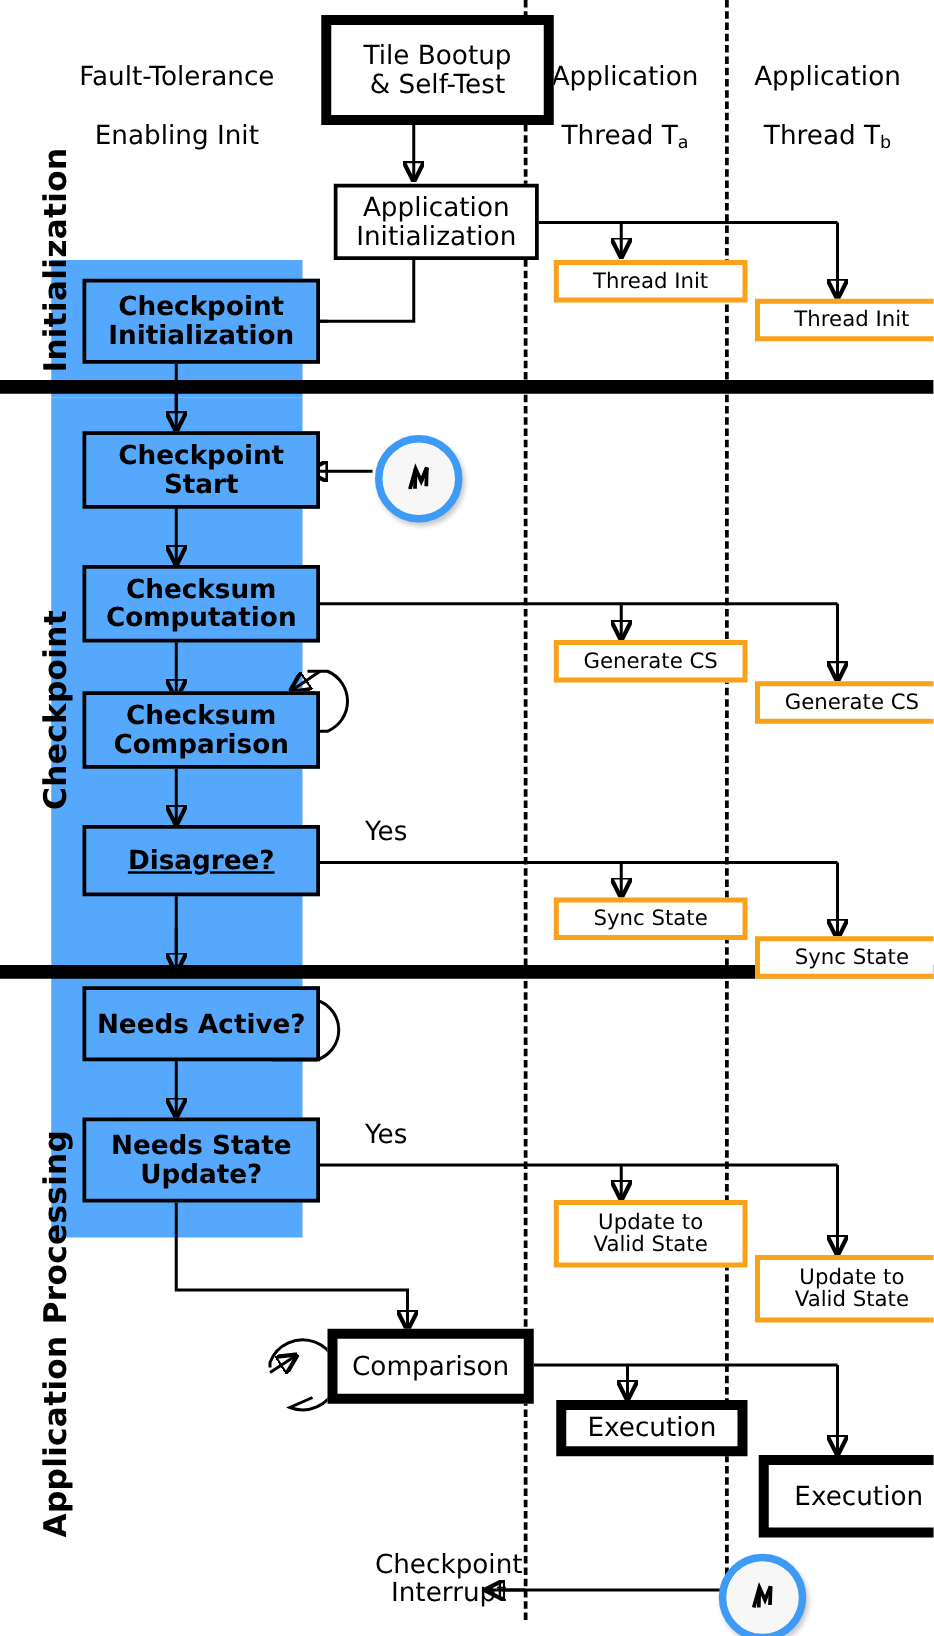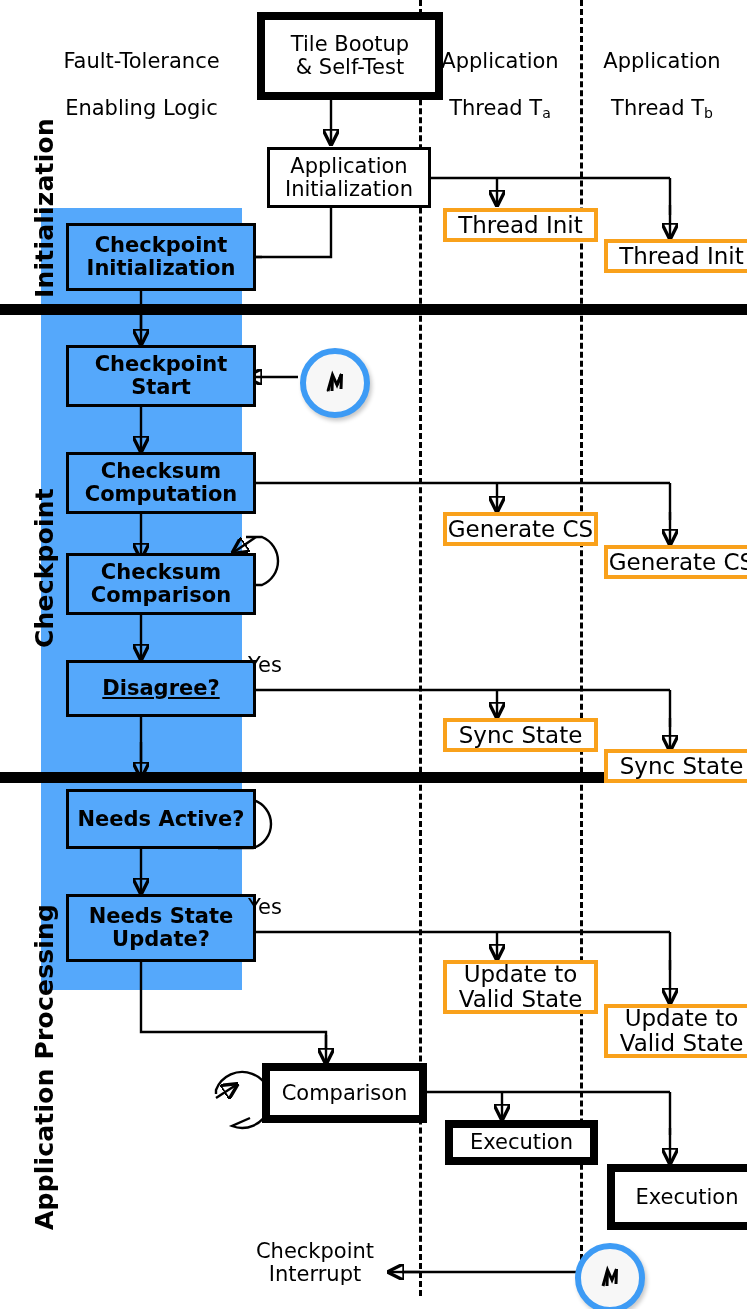--- a/index.html
+++ b/index.html
@@ -53,21 +53,21 @@
   .box.thin{          
     border:3px solid #000;
     font-size:21px;
   }
   .box.thick{         
     border:8px solid #000;
     font-size:21px;
   }
   .box.orange{        
     border:4px solid #f9a11b;
-    font-size:23px;
+    font-size:17px;
   }
 
   
   .sep-bar{position:absolute;background:#000;height:11px;left:0;width:747px;}
 
   
   .divider{
     position:absolute;
     width:0;
     border-left:3px dashed #000;
@@ -82,37 +82,37 @@
     position:absolute;
     border-radius:50%;
     background:#f7f7f7;
     border:6px solid #3d9bf5;
     box-shadow:2px 3px 4px rgba(0,0,0,.22);
     display:flex;align-items:center;justify-content:center;
   }
   .irq svg{display:block;}
 
   
-  .flabel{position:absolute;color:#000;font-size:21px;white-space:pre-line;text-align:center;line-height:1.1;}
+  .flabel{position:absolute;color:#000;font-size:21px;white-space:pre-line;text-align:center;line-height:1.1;margin-left:44px;}
 </style>
 </head>
 <body>
 
 <div id="root">
 
   <div class="blue-band" style="left:41px;top:208px;width:201px;height:110px;"></div>
   <div class="blue-band" style="left:41px;top:318px;width:201px;height:462px;"></div>
   <div class="blue-band" style="left:41px;top:780px;width:201px;height:210px;"></div>
 
   <div class="divider" style="left:419px;top:0px;height:1296px;"></div>
   <div class="divider" style="left:580px;top:0px;height:1296px;"></div>
 
   <div class="col-header" style="left:34px;top:26px;width:215px;">
     <div>Fault-Tolerance</div>
-    <div>Enabling Logic</div>
+    <div>Enabling Init</div>
   </div>
 
   <div class="col-header" style="left:424px;top:26px;width:152px;">
     <div>Application</div>
     <div><span>Thread T</span><sub>a</sub></div>
   </div>
 
   <div class="col-header" style="left:586px;top:26px;width:152px;">
     <div>Application</div>
     <div><span>Thread T</span><sub>b</sub></div>

